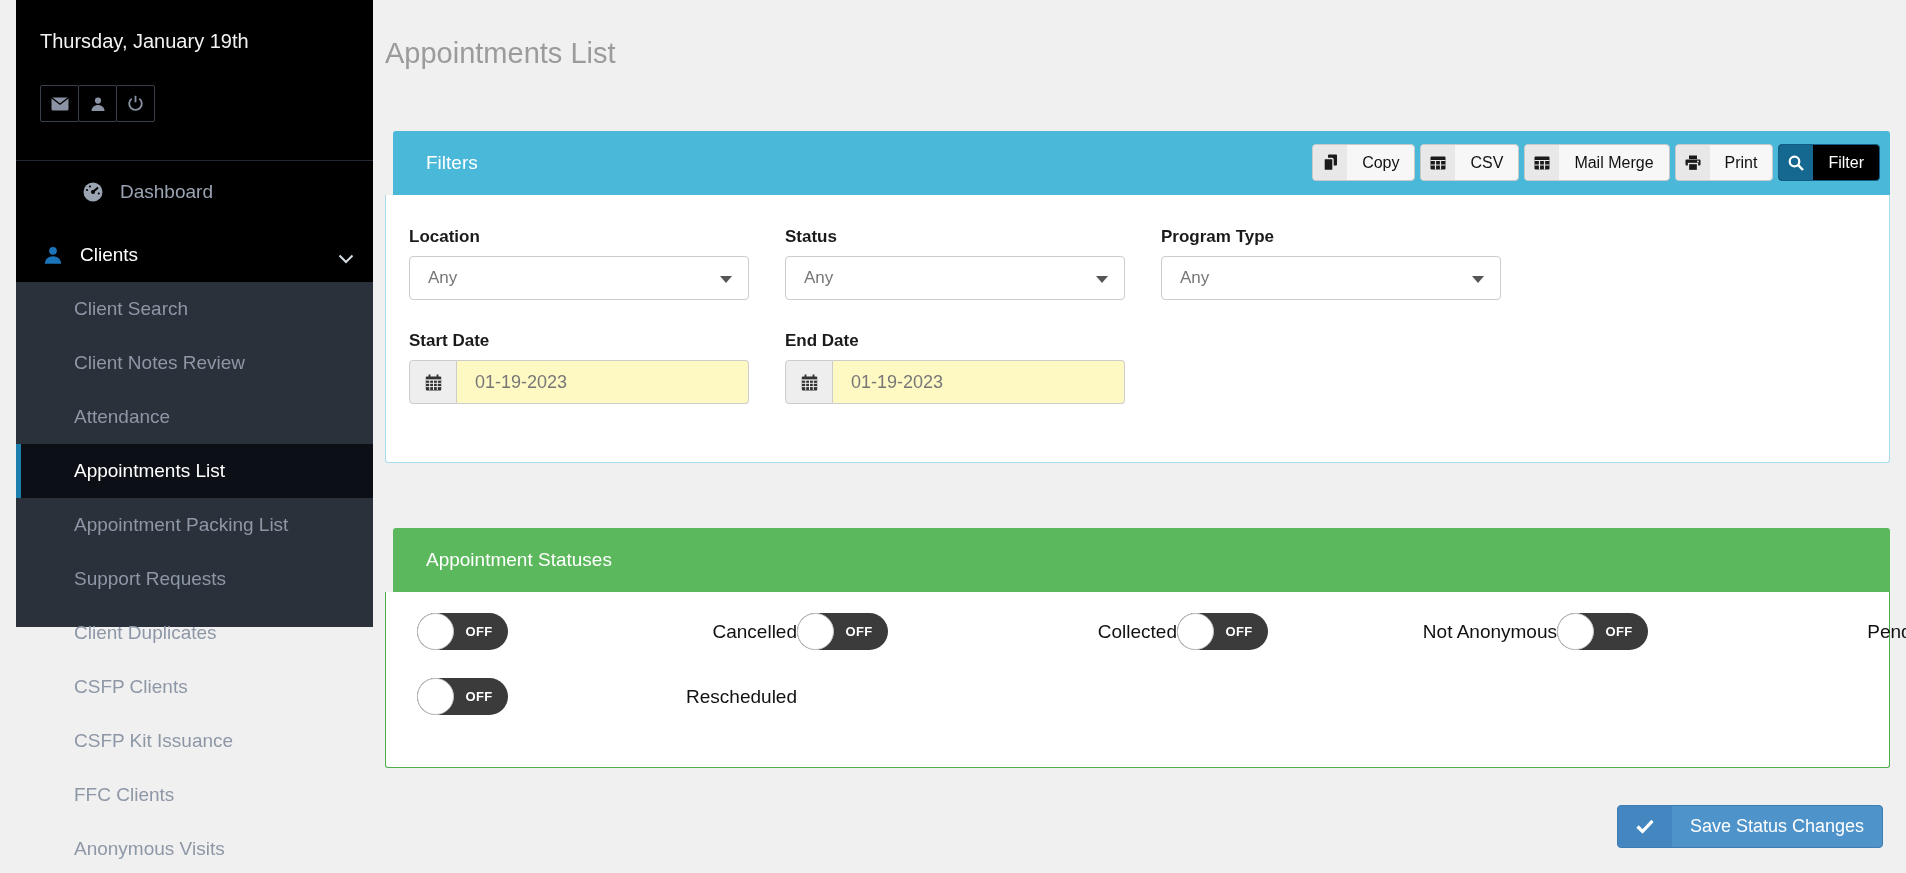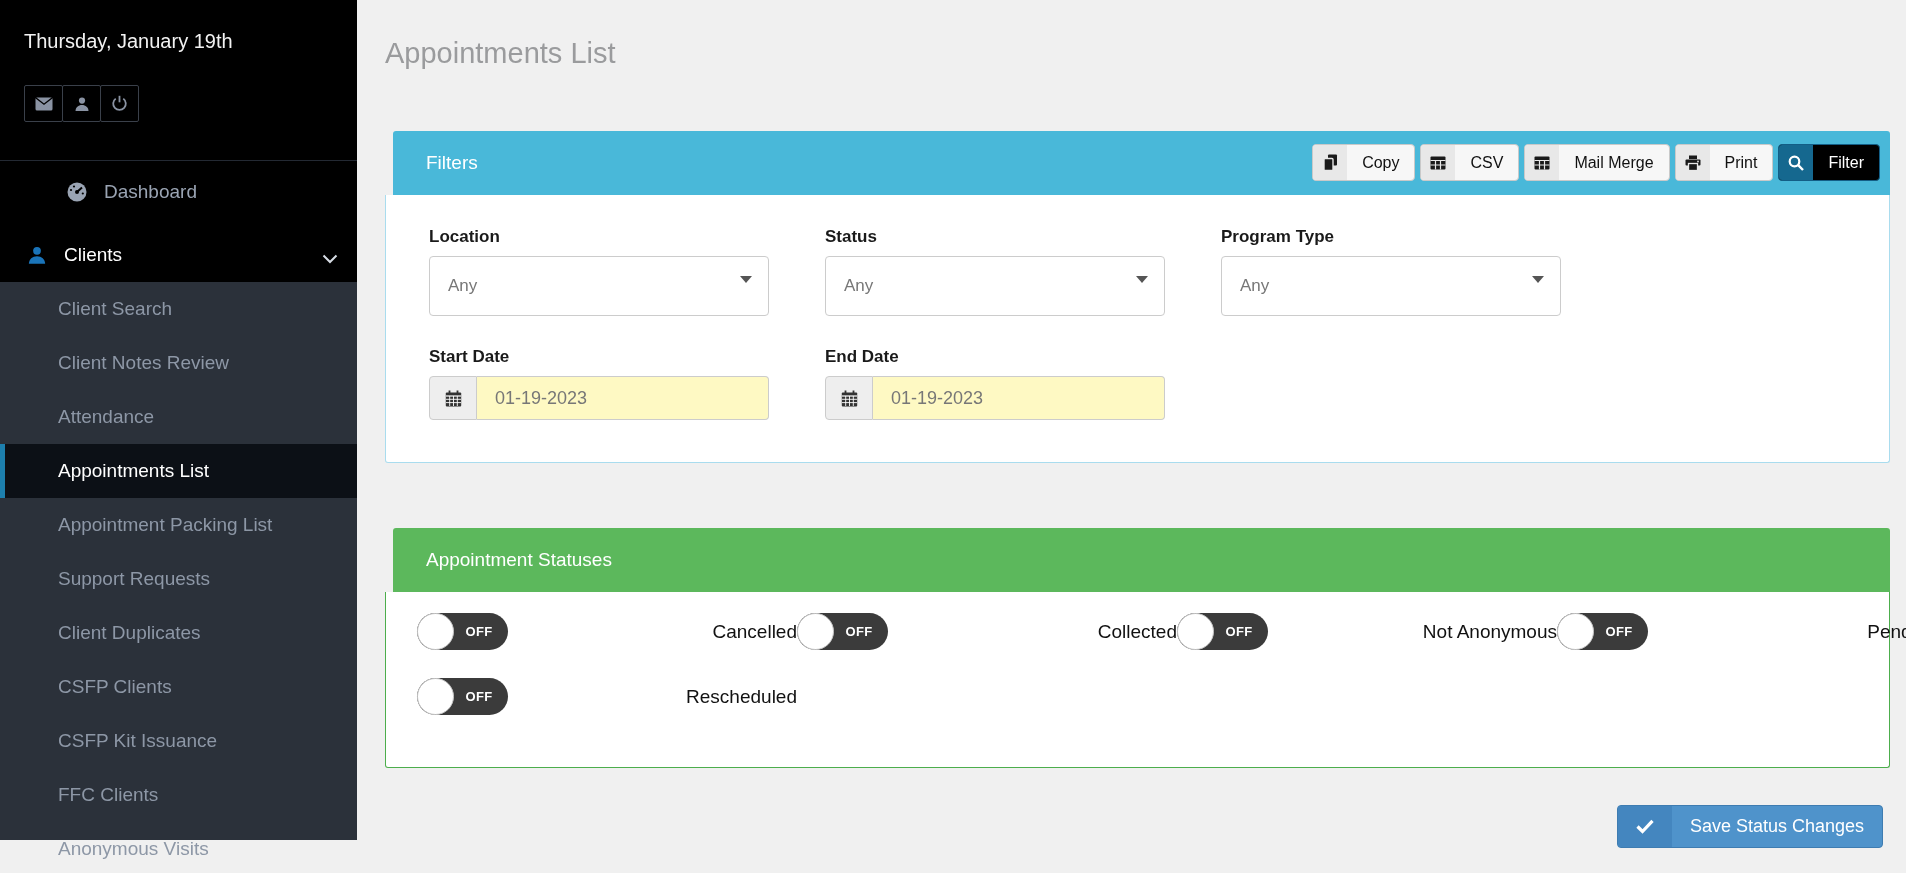--- a/index.html
+++ b/index.html
@@ -1,21 +1,21 @@
 <!DOCTYPE html>
 <html><head>
 <meta charset="utf-8">
 <style>
   * { margin:0; padding:0; box-sizing:border-box; }
   html,body { width:1906px; height:873px; overflow:hidden; }
   body { font-family:"Liberation Sans", sans-serif; background:#f0f0f0; }
   .app { position:relative; width:1906px; height:873px; background:#f0f0f0; }
 
   
-  .sidebar { position:absolute; left:0; top:0; width:357px; height:840px; background:#2b313a; }
+  .sidebar { position:absolute; left:16px; top:0; width:357px; height:627px; background:#2b313a; }
   .sidebar-black { position:absolute; left:0; top:0; width:100%; height:282px; background:#000; }
   .side-date { position:absolute; left:24px; top:30px; color:#f2f2f2; font-size:20px; font-weight:400; }
   .quick-actions { position:absolute; left:24px; top:85px; display:flex; }
   .qa-btn { width:39px; height:37px; background:#000; border:1px solid #3a404a; margin-left:-1px;
             display:flex; align-items:center; justify-content:center; cursor:pointer; border-radius:2px; }
   .qa-btn:first-child { margin-left:0; }
   .qa-btn svg { display:block; }
   .side-divider { position:absolute; left:0; top:160px; width:100%; height:1px; background:#232933; }
   .nav-item { position:absolute; left:0; width:100%; height:50px; display:flex; align-items:center;
               padding-left:24px; cursor:pointer; font-size:19px; }
@@ -48,23 +48,23 @@
   .hbtn { display:flex; height:37px; border:1px solid #c9c9c9; border-radius:4px; overflow:hidden;
           cursor:pointer; background:#f7f7f7; font-family:inherit; padding:0; }
   .hbtn .ic { width:34px; background:#e8e8e8; display:flex; align-items:center; justify-content:center; }
   .hbtn .lbl { display:flex; align-items:center; padding:0 15px; font-size:16px; color:#111; }
   .hbtn-filter { border-color:#135e86; background:#000000; }
   .hbtn-filter .ic { background:#15688f; }
   .hbtn-filter .lbl { color:#fff; }
 
   
   .frow { display:flex; gap:36px; }
-  .fcol { width:340px;margin-left:20px; }
+  .fcol { width:340px; }
   .flabel { display:block; font-size:17px; font-weight:700; color:#1a1a1a; margin-bottom:9px; }
-  .select { height:60px; border:1px solid #ccc; border-radius:4px; background:#fff; position:relative;
+  .select { height:44px; border:1px solid #ccc; border-radius:4px; background:#fff; position:relative;
             display:flex; align-items:center; padding-left:18px; color:#777; font-size:17px; cursor:pointer; }
   .select .caret { position:absolute; right:16px; top:19px; width:0; height:0;
                    border-left:6px solid transparent; border-right:6px solid transparent; border-top:7px solid #555; }
   .frow2 { margin-top:31px; }
   .dgroup { display:flex; height:44px; }
   .dgroup .addon { width:48px; background:#eee; border:1px solid #ccc; border-radius:4px 0 0 4px;
                    display:flex; align-items:center; justify-content:center; }
   .dgroup input { flex:1; border:1px solid #ccc; border-left:none; border-radius:0 4px 4px 0;
                   padding-left:18px; color:#777; font-size:18px; font-family:inherit; outline:none; background:#fef9c3; }
 

